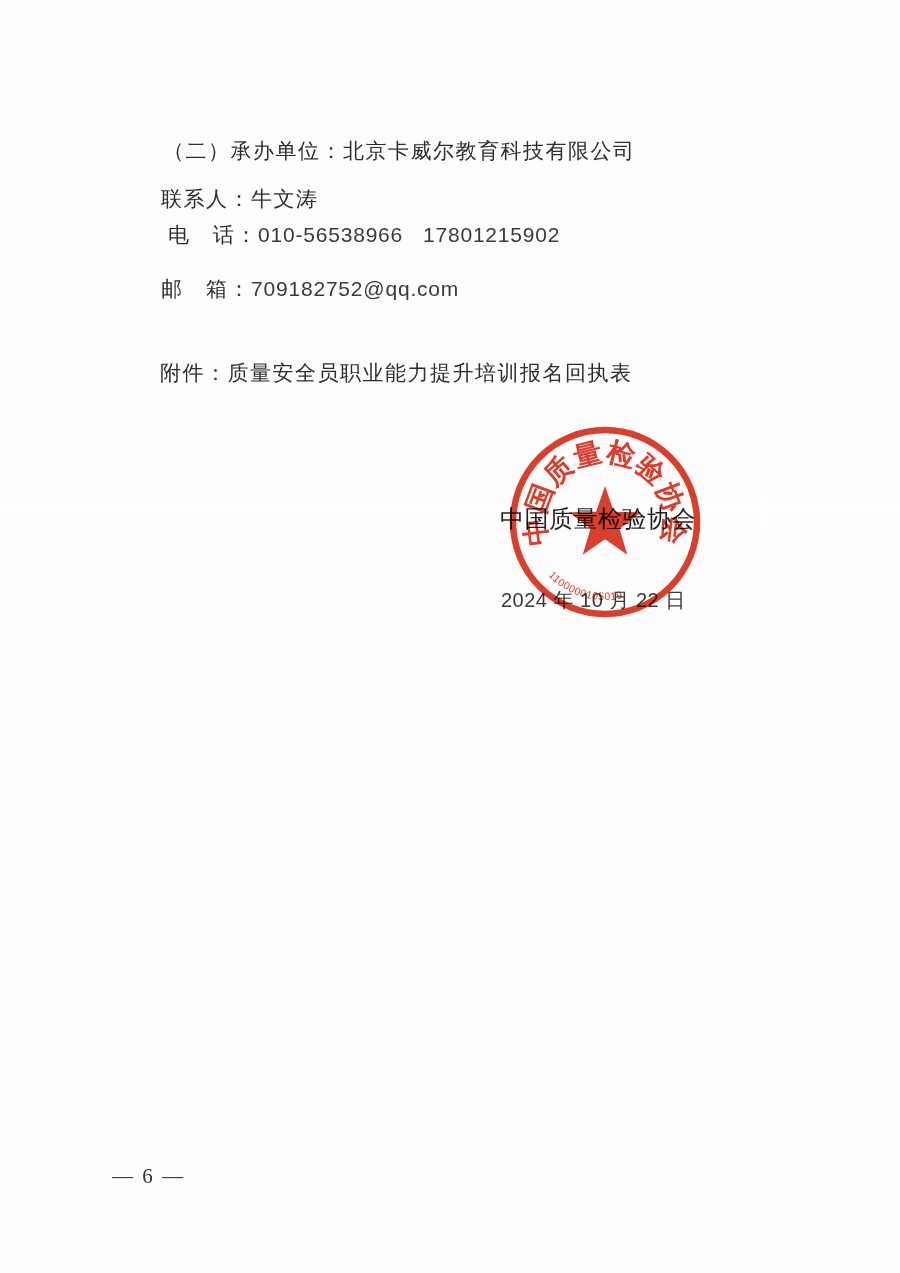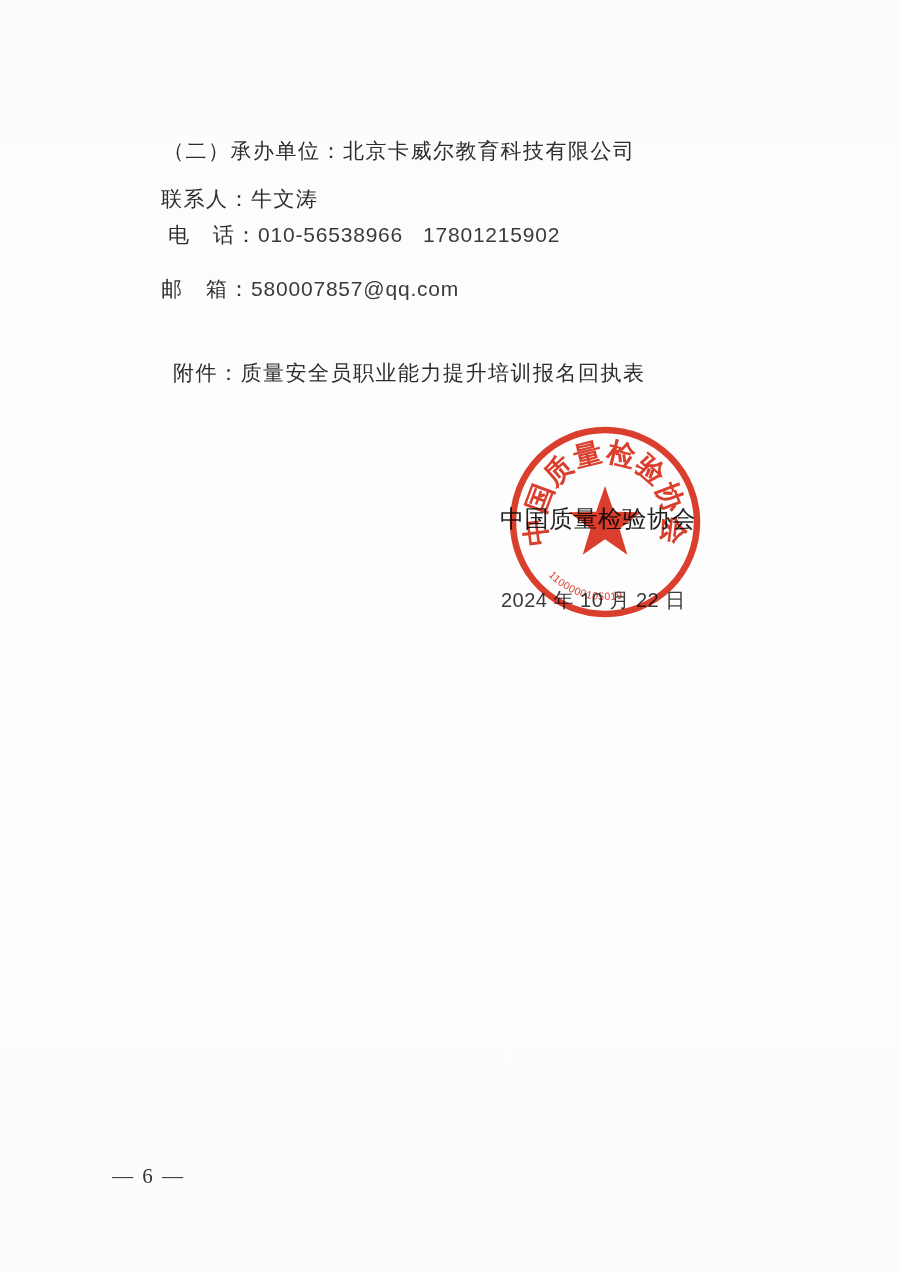--- a/index.html
+++ b/index.html
@@ -76,23 +76,23 @@
 <body>
 
 <div class="page">
 
   <p class="line" style="left:163px; top:136px;">（二）承办单位：北京卡威尔教育科技有限公司</p>
 
   <p class="line" style="left:161px; top:184px;text-align:center;">联系人：牛文涛</p>
 
   <p class="line" style="left:161px; top:220px;margin-left:7px;"><span>电　话：</span><span class="ascii">010-56538966   17801215902</span></p>
 
-  <p class="line" style="left:161px; top:274px;"><span>邮　箱：</span><span class="ascii">580007857@qq.com</span></p>
+  <p class="line" style="left:161px; top:274px;"><span>邮　箱：</span><span class="ascii">709182752@qq.com</span></p>
 
-  <p class="line" style="left:173px; top:358px;">附件：质量安全员职业能力提升培训报名回执表</p>
+  <p class="line" style="left:160px; top:358px;">附件：质量安全员职业能力提升培训报名回执表</p>
 
   <p class="sig-org">中国质量检验协会</p>
 
   <p class="sig-date">2024 年 10 月 22 日</p>
 
   <div class="seal">
     <svg viewBox="0 0 220 220" xmlns="http://www.w3.org/2000/svg">
       <defs>
         <path id="sealTopArc" d="M 55.6,135.4 A 60,60 0 1 1 164.4,135.4" fill="none"></path>
         <path id="sealBottomArc" d="M 52,162.2 A 78,78 0 0 0 168,162.2" fill="none"></path>

